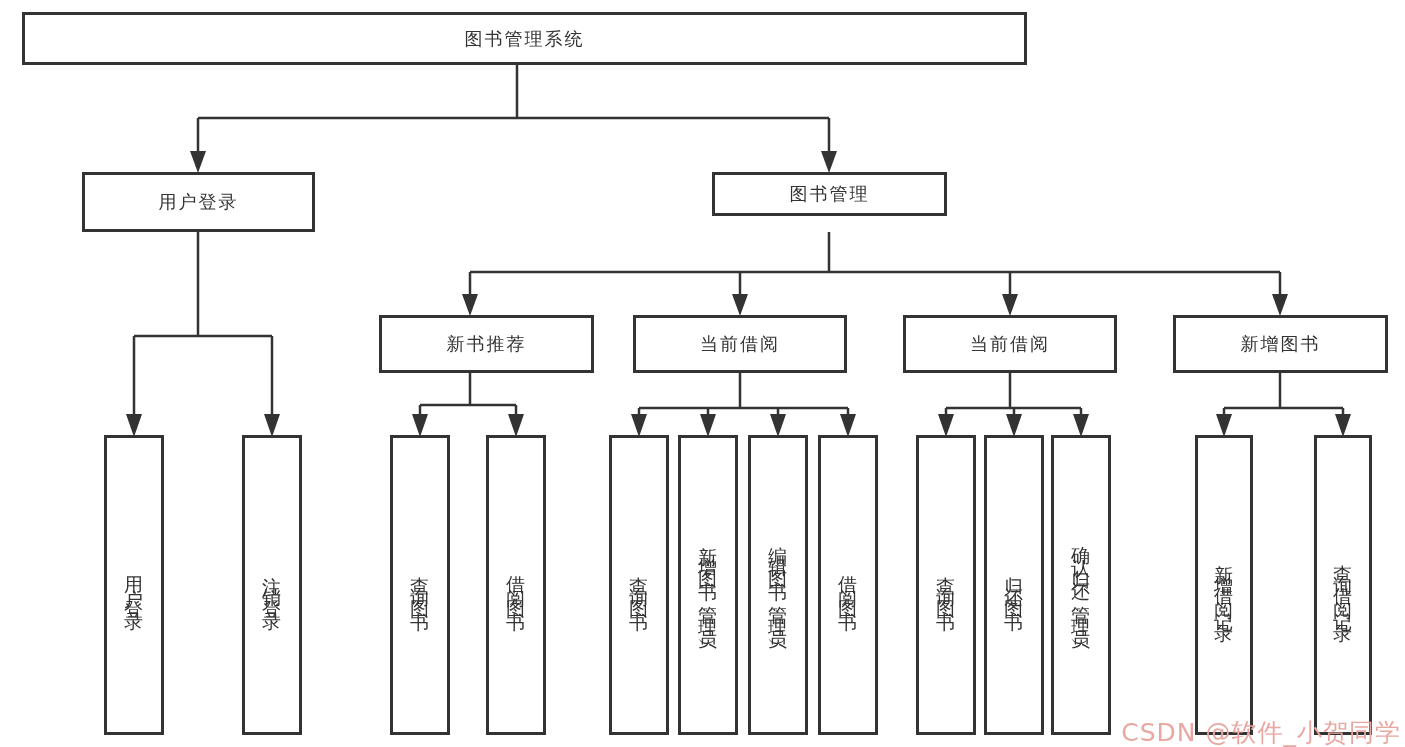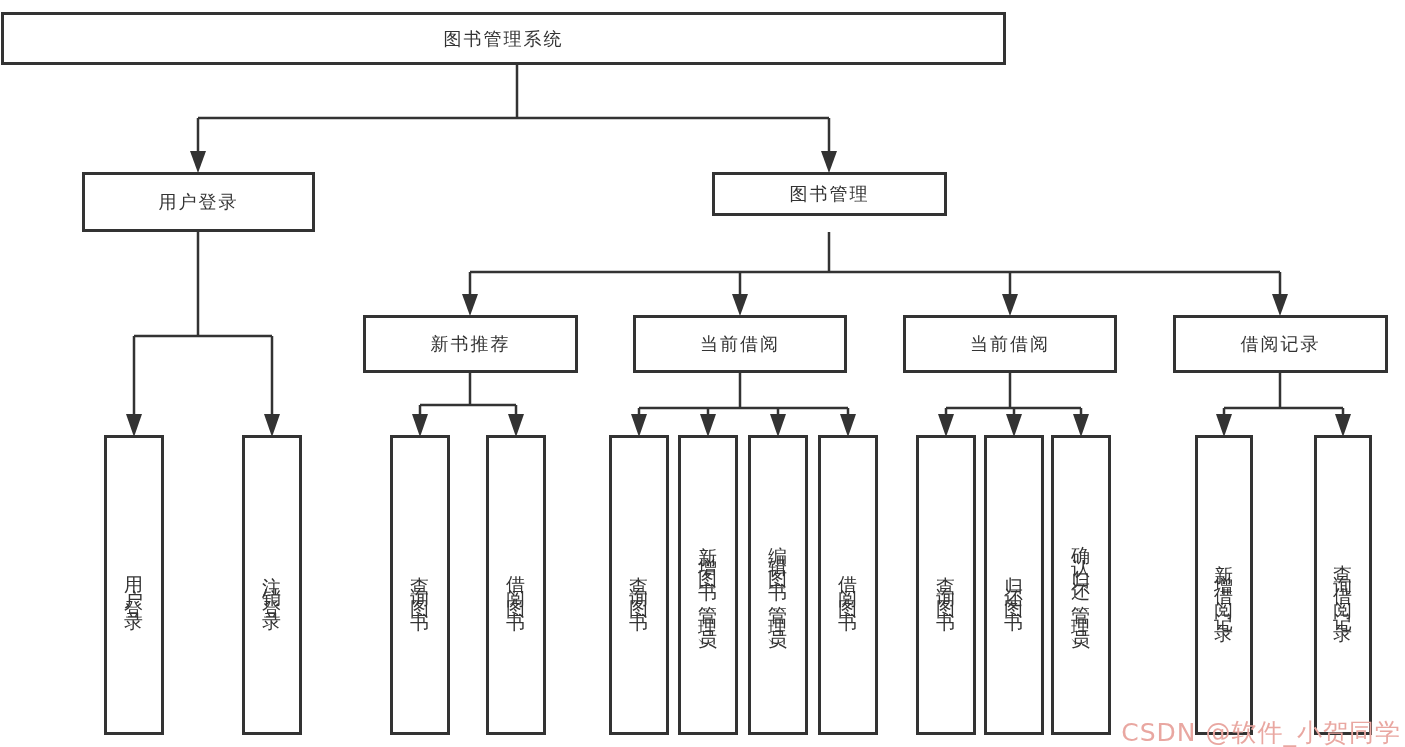--- a/index.html
+++ b/index.html
@@ -36,24 +36,24 @@
     text-align: center;
   }
   .node.leaf {
     writing-mode: vertical-rl;
     text-orientation: mixed;
     letter-spacing: 12px;
     font-size: 19px;
     line-height: 1;
   }
   
-  .root       { left: 1px;   top: 12px;  width: 1005px; height: 53px; }
+  .root       { left: 22px;   top: 12px;  width: 1005px; height: 53px; }
   .n-user     { left: 82px;   top: 172px; width: 233px;  height: 60px; }
   .n-bookmgmt { left: 712px;  top: 172px; width: 235px;  height: 44px; }
-  .n-newbook  { left: 363px;  top: 315px; width: 215px;  height: 58px; }
+  .n-newbook  { left: 379px;  top: 315px; width: 215px;  height: 58px; }
   .n-borrow   { left: 633px;  top: 315px; width: 214px;  height: 58px; }
   .n-current  { left: 903px;  top: 315px; width: 214px;  height: 58px; }
   .n-records  { left: 1173px; top: 315px; width: 215px;  height: 58px; }
   
   .leaf { top: 435px; width: 60px; height: 300px; }
   .lf-user-0    { left: 104px;  }
   .lf-user-1    { left: 242px;  }
   .lf-newbook-0 { left: 390px;  }
   .lf-newbook-1 { left: 486px;  }
   .lf-borrow-0  { left: 609px;  }
@@ -150,21 +150,21 @@
   </svg>
 
   <div class="node root">图书管理系统</div>
 
   <div class="node n-user">用户登录</div>
   <div class="node n-bookmgmt">图书管理</div>
 
   <div class="node n-newbook">新书推荐</div>
   <div class="node n-borrow">当前借阅</div>
   <div class="node n-current">当前借阅</div>
-  <div class="node n-records">借阅记录</div>
+  <div class="node n-records">新增图书</div>
 
   <div class="node leaf lf-user-0">用户登录</div>
   <div class="node leaf lf-user-1">注销登录</div>
 
   <div class="node leaf lf-newbook-0">查询图书</div>
   <div class="node leaf lf-newbook-1">借阅图书</div>
 
   <div class="node leaf lf-borrow-0">查询图书</div>
   <div class="node leaf lf-borrow-1">新增图书（管理员）</div>
   <div class="node leaf lf-borrow-2">编辑图书（管理员）</div>

